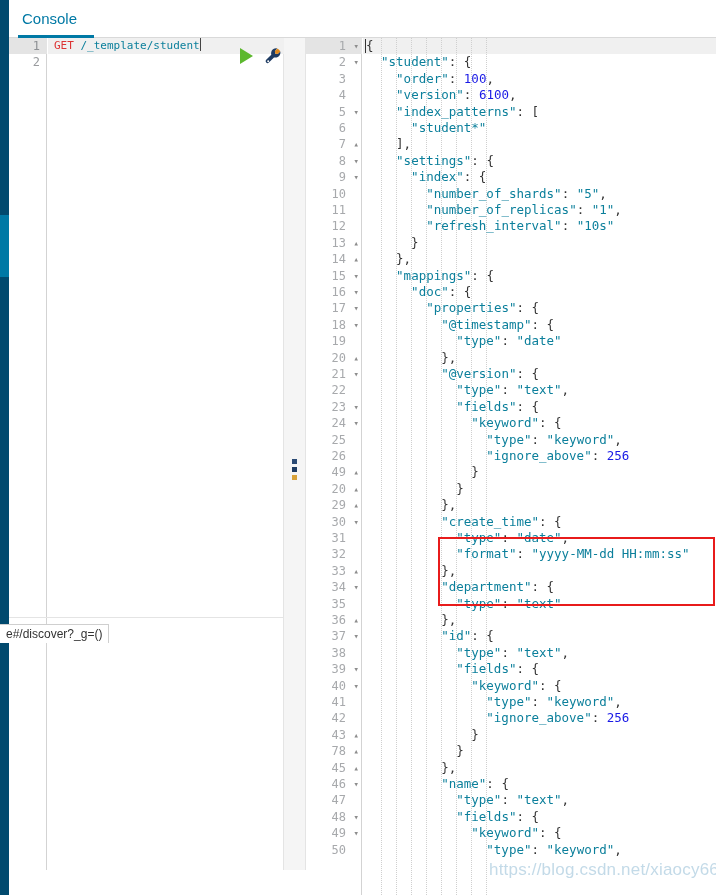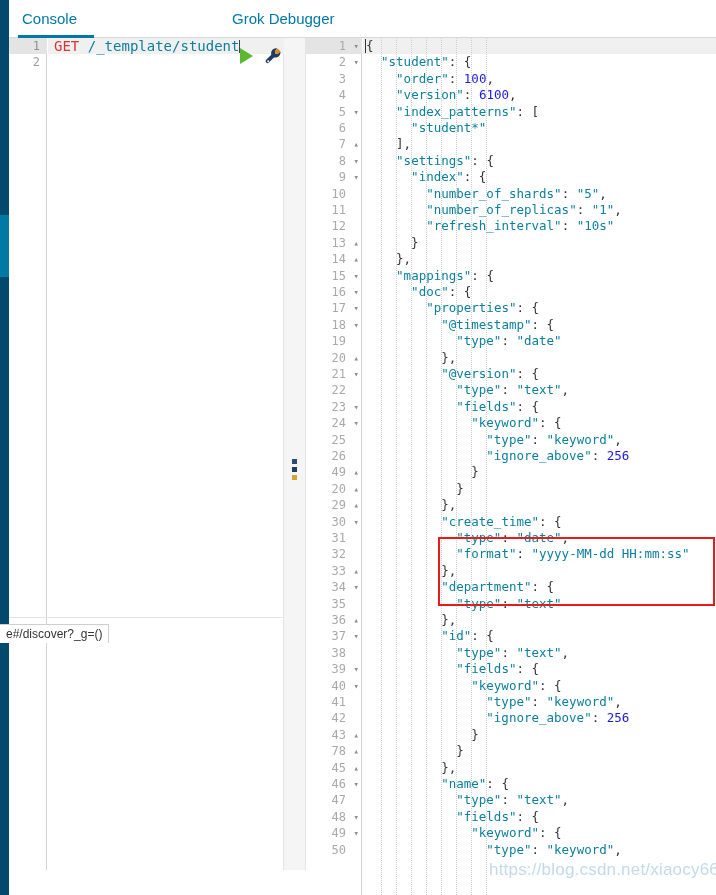--- a/index.html
+++ b/index.html
@@ -84,21 +84,21 @@
     width: 38px; height: 16px;
     background: #e4e4e4;
   }
   .left-code-hl {
     position: absolute; left: 39px; top: 0;
     width: 236px; height: 16px;
     background: #f0f0f0;
   }
   .left-code {
     position: absolute; left: 45px; top: 0;
-    font-size: 14px; line-height: 16px;
+    font-size: 11px; line-height: 16px;
     white-space: pre;
   }
   .kw-method { color: #d33; }
   .kw-path   { color: #0b7f9b; }
   .caret {
     display: inline-block;
     width: 1px; height: 13px;
     background: #444;
     vertical-align: -2px;
   }
@@ -242,21 +242,20 @@
 <body>
 
 <div id="app">
 
   <div class="rail"></div>
   <div class="rail-active"></div>
 
   <div class="tabbar"></div>
   <div class="tabbar-underline"></div>
   <div class="tab tab-console">Console</div>
-  <div class="tab tab-grok-debugger">Grok Debugger</div>
   <div class="tab-active-bar"></div>
 
   <div class="left-pane">
     <div class="left-code-hl"></div>
     <div class="left-gutter">
       <div class="left-gutter-hl"></div>
       <div class="ln active" style="top:0px">1</div>
       <div class="ln" style="top:16px">2</div>
     </div>
     <div class="left-code" style="top:0px"><span class="kw-method">GET</span><span class="kw-path"> <span>/_template/student</span></span><span class="caret"></span></div>

